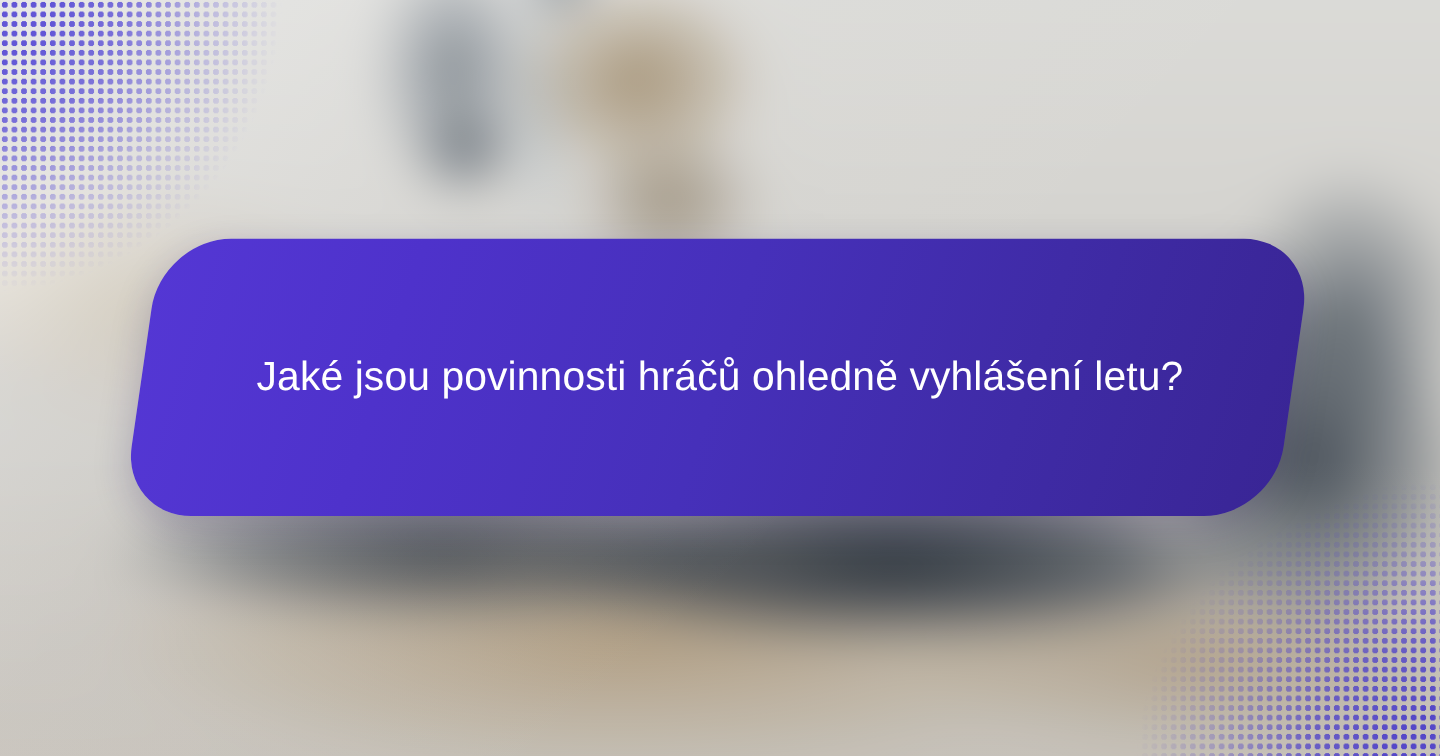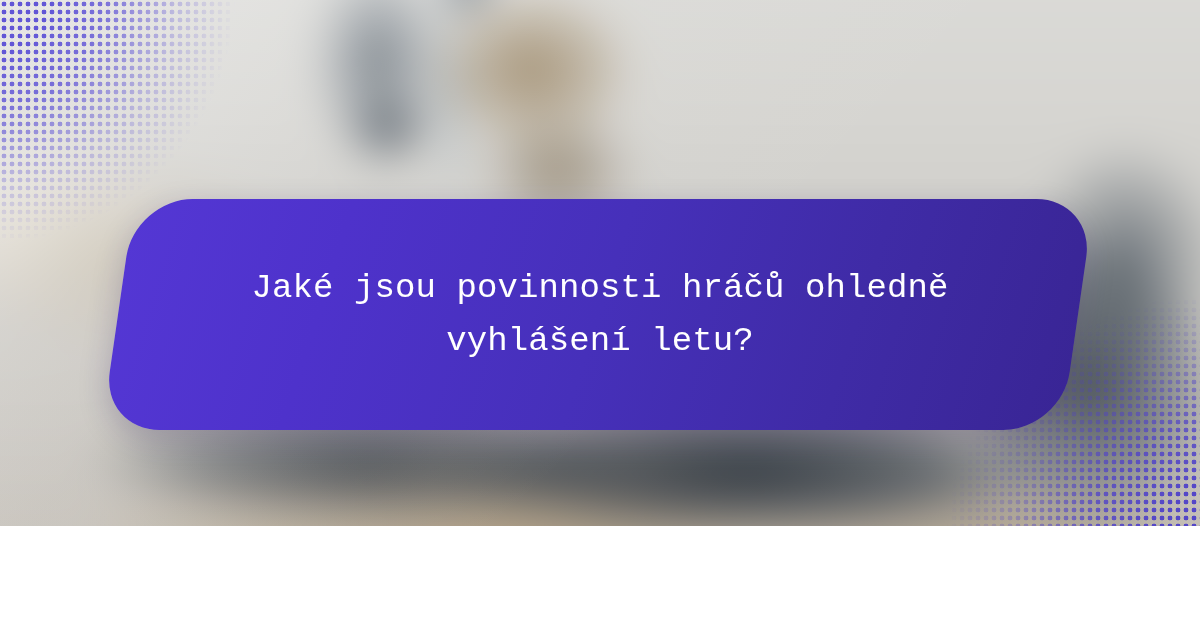--- a/index.html
+++ b/index.html
@@ -5,23 +5,23 @@
 <style>
   html, body {
     margin: 0;
     padding: 0;
     background: #ffffff;
   }
 
   #card {
     position: relative;
     width: 1200px;
-    height: 526px;
+    height: 630px;
     overflow: hidden;
-    font-family: Liberation Mono, monospace;
+    font-family: Liberation Sans, sans-serif;
     background: #cfcdc9;
   }
 
   
   .photo-bg {
     position: absolute;
     inset: -40px;
     background-color: #d3d2ce;
     background-image:
       

